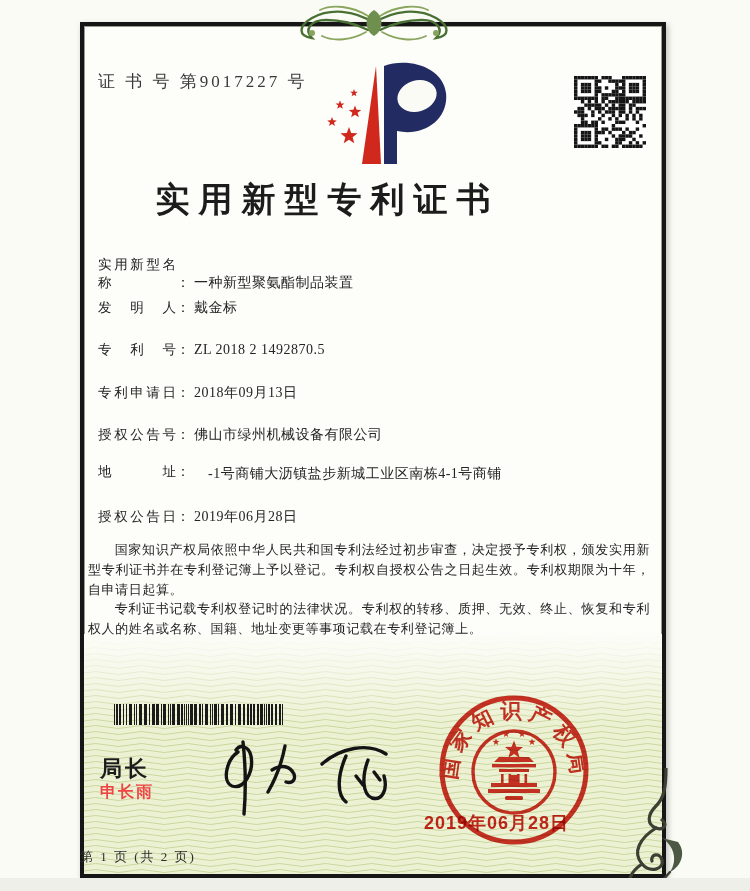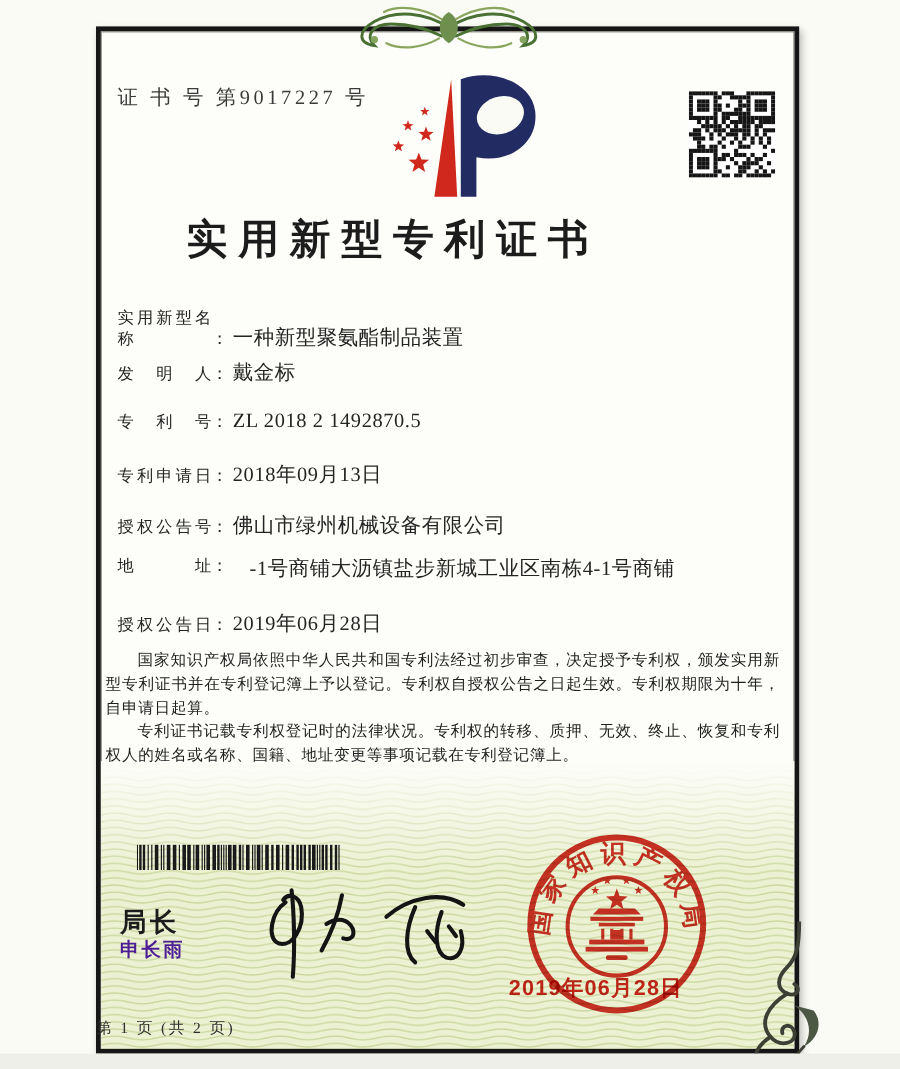--- a/index.html
+++ b/index.html
@@ -19,30 +19,30 @@
   }
   .below-frame{position:absolute;left:0;right:0;top:878px;height:13px;background:#efefe9;}
   .guilloche{position:absolute;left:0;bottom:0;width:578px;height:240px;pointer-events:none;}
   .abs{position:absolute;}
   .cert-no{left:98px;top:70px;font-size:17px;letter-spacing:3px;color:#3a3a3a;}
   .title{left:80px;width:486px;top:177px;text-align:center;font-size:34px;font-weight:bold;
          letter-spacing:9px;text-indent:9px;color:#1c1c1c;}
   .row{left:98px;width:552px;font-size:14.5px;color:#242424;}
   .fl{display:inline-block;width:78px;text-align:justify;text-align-last:justify;font-size:13.5px;vertical-align:baseline;}
   .colon{font-size:14px;padding-right:4px;}
-  .fv{font-size:17px;letter-spacing:.5px;}
+  .fv{font-size:14px;letter-spacing:.5px;}
   .addr-val{display:inline-block;vertical-align:top;width:440px;line-height:22px;}
   .addr-l2{padding-left:14px;}
   .grant2{position:absolute;left:244px;top:0;white-space:nowrap;}
   .para{left:88px;width:562px;font-size:13px;line-height:20px;text-align:justify;
         text-indent:2.05em;letter-spacing:.6px;color:#1f1f1f;}
   .sig-title{left:100px;top:754px;font-family:"Liberation Sans","DejaVu Sans",sans-serif;
              font-weight:bold;font-size:22px;letter-spacing:3px;color:#1c1c1c;}
   .sig-name{left:100px;top:782px;font-family:"Liberation Sans","DejaVu Sans",sans-serif;
-            font-weight:bold;font-size:16px;letter-spacing:2px;color:#4c1d95;}
+            font-weight:bold;font-size:16px;letter-spacing:2px;color:#ef4444;}
   .seal-date{left:424px;top:811px;font-family:"Liberation Sans","DejaVu Sans",sans-serif;
              font-weight:bold;font-size:18px;letter-spacing:1px;color:var(--red);
              mix-blend-mode:multiply;}
   .footer{left:80px;width:586px;top:848px;font-size:13px;letter-spacing:2px;color:#2e2e2e;}
   svg{display:block;}
   .seal{mix-blend-mode:multiply;opacity:.95;}
 </style>
 </head>
 <body>
 

